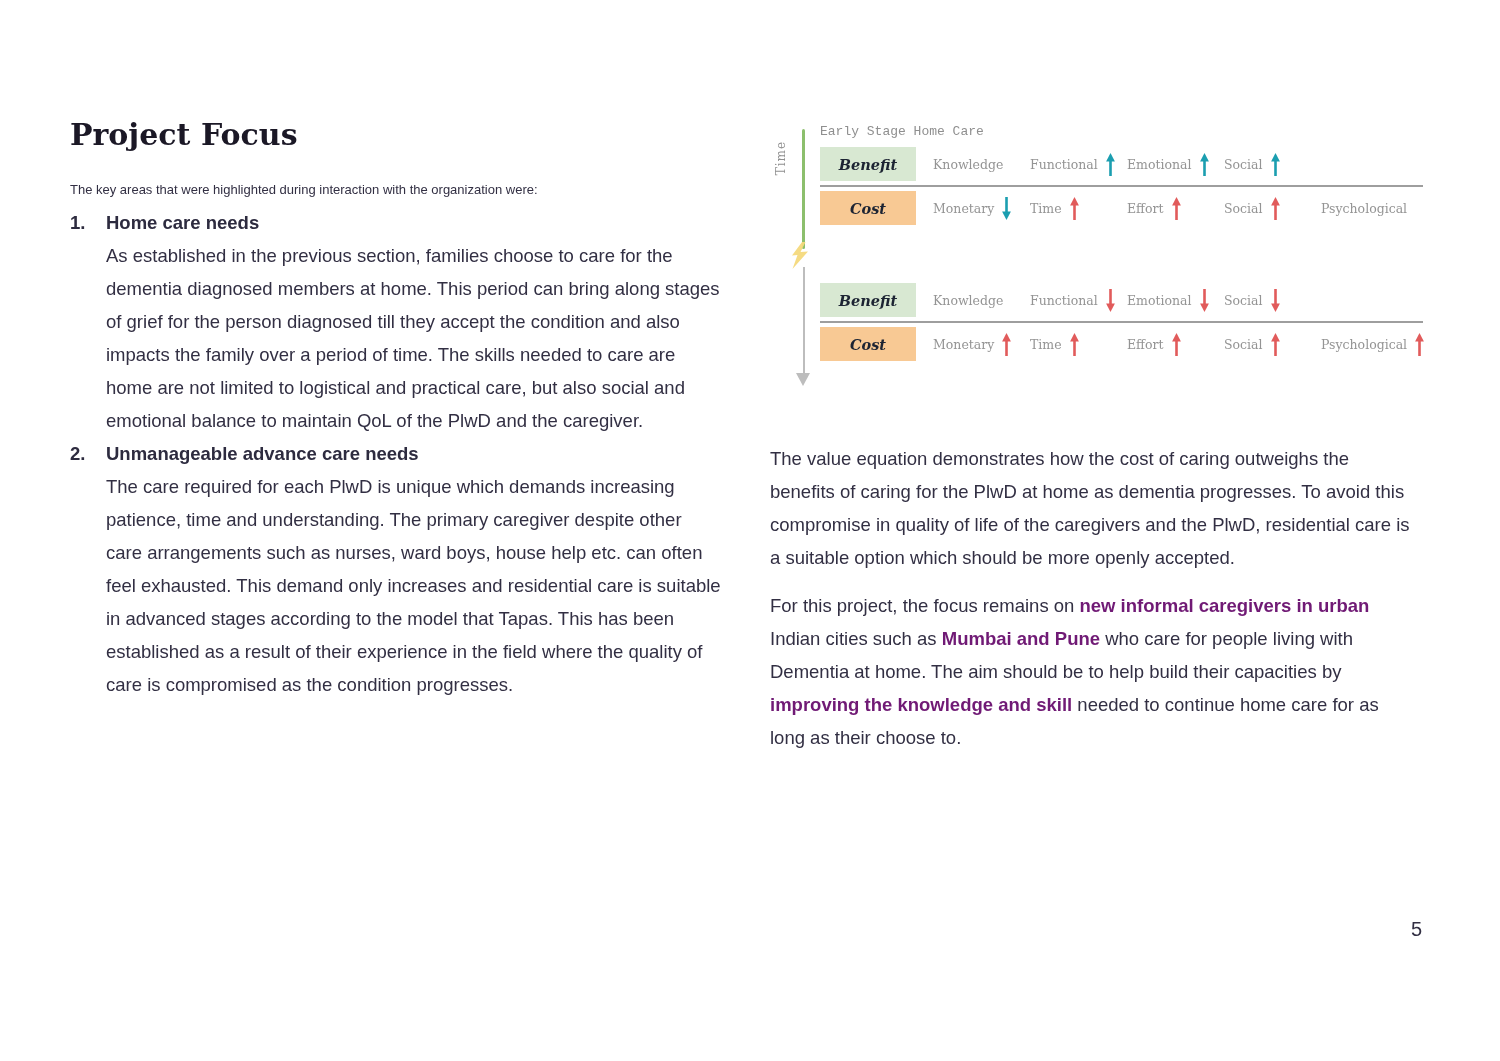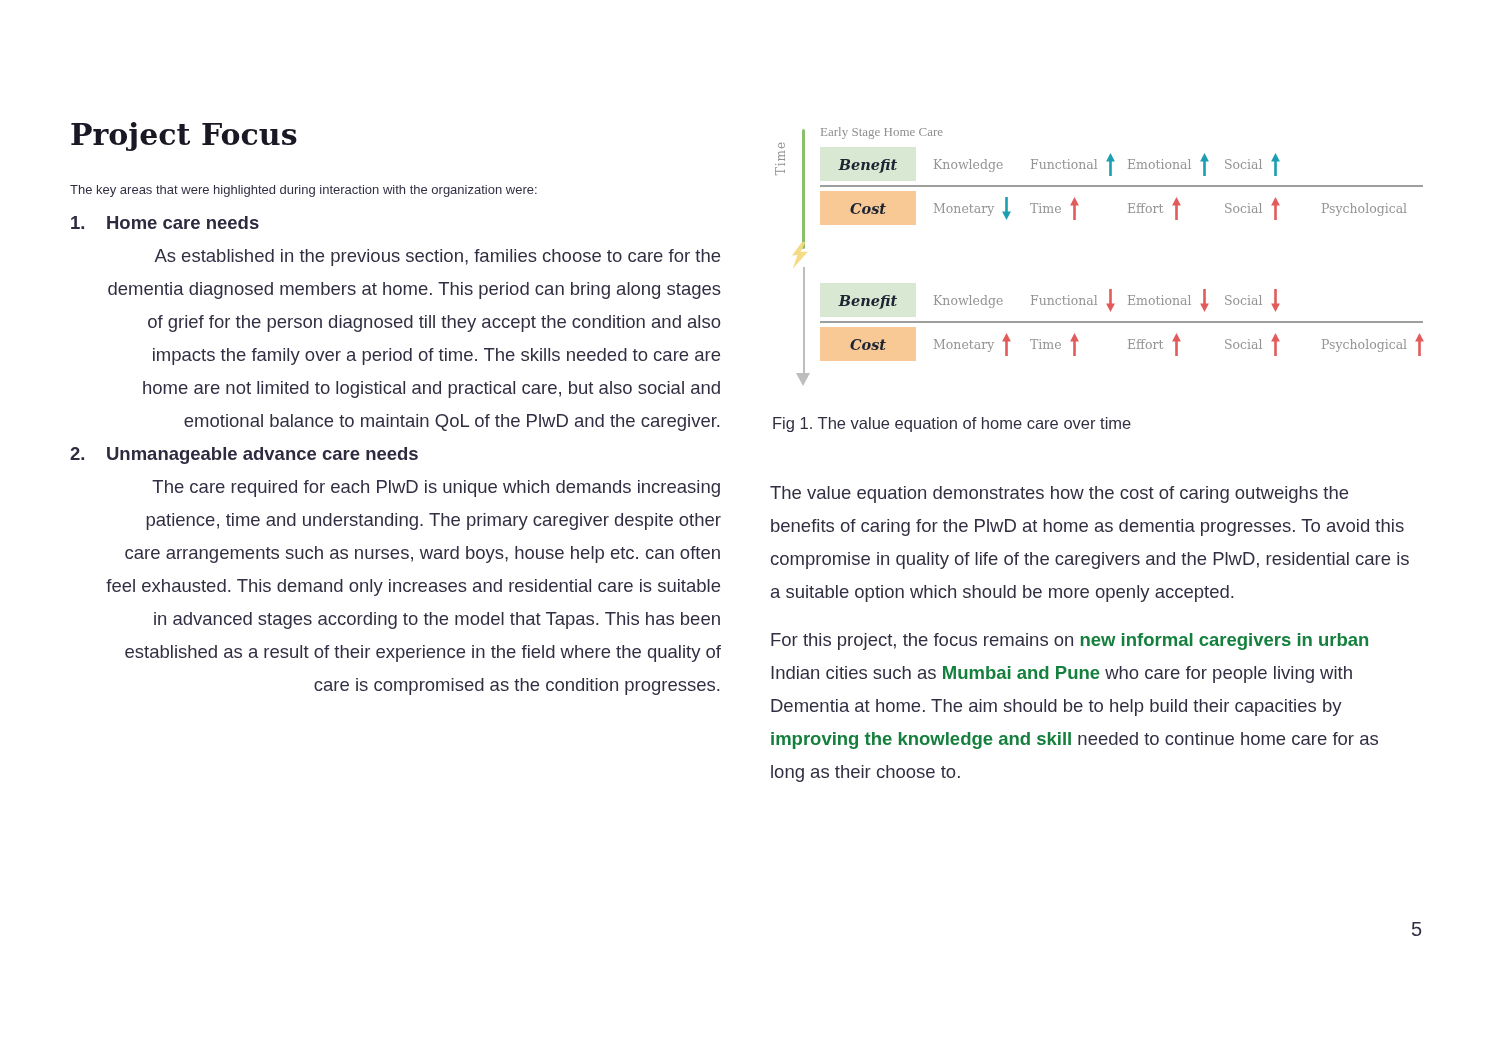--- a/index.html
+++ b/index.html
@@ -21,21 +21,21 @@
     font-size: 30px;
     font-weight: 700;
     color: #1b1826;
     margin: 0 0 18px 0;
     line-height: 40px;
   }
   .intro { font-size: 13px; line-height: 33px; margin: 0; width: 650px; }
   .list-item { margin: 0; }
   .item-head { display: flex; font-weight: 700; font-size: 18.5px; line-height: 33px; color: #2d2b3f; }
   .item-num { width: 36px; flex: none; }
-  .item-body { margin: 0 0 0 36px; font-size: 18.5px; line-height: 33px; width: 615px; text-align: right; }
+  .item-body { margin: 0 0 0 36px; font-size: 18.5px; line-height: 33px; width: 615px; }
 
   
   .right-col { position: absolute; left: 770px; top: 115px; width: 662px; }
   .figure { position: relative; height: 285px; }
 
   .time-label {
     position: absolute; left: 4px; top: 26px;
     writing-mode: vertical-rl; transform: rotate(180deg);
     font-family: "DejaVu Serif", serif;
     font-size: 12px; color: #8f8f8f; letter-spacing: 1px;
@@ -47,21 +47,21 @@
     position: absolute; left: 26px; top: 258px;
     width: 0; height: 0;
     border-left: 7.5px solid transparent; border-right: 7.5px solid transparent;
     border-top: 13px solid #bdbdbd;
   }
 
   .stage { position: absolute; left: 50px; width: 603px; }
   .stage-0 { top: 8px; }
   .stage-1 { top: 168px; }
   .stage-title {
-    font-family: Liberation Serif, serif;
+    font-family: Liberation Mono, monospace;
     font-size: 13px; color: #8f8f8f;
     line-height: 17px; margin-bottom: 7px;
   }
   .frow { display: flex; align-items: center; height: 34px; }
   .fbox {
     width: 96px; height: 34px; flex: none;
     display: flex; align-items: center; justify-content: center;
     font-family: "DejaVu Serif", serif;
     font-style: italic; font-weight: 700;
     font-size: 14.5px; color: #1d2433;
@@ -76,21 +76,21 @@
     font-family: "DejaVu Serif", serif;
     font-size: 12.5px; color: #949494;
   }
   .arr { flex: none; }
   .fdivider { border: none; border-top: 2px solid #9e9e9e; margin: 4px 0; width: 100%; }
 
   .caption { font-size: 16.5px; color: #322f43; margin: 12px 0 0 2px; line-height: 22px; }
   .para { font-size: 18.5px; line-height: 33px; width: 640px; }
   .para-1 { margin: 42px 0 0 0; }
   .para-2 { margin: 15px 0 0 0; }
-  .bold { font-weight: 700; color: #15803d; }
+  .bold { font-weight: 700; color: #701a75; }
 
   .page-num { position: absolute; left: 1411px; top: 918px; font-size: 20px; color: #322f43; }
 </style>
 </head>
 <body>
 
 <div class="page">
 
   <div class="left-col">
     <h1 class="title">Project Focus</h1>
@@ -265,20 +265,19 @@
                   <svg class="arr" width="11" height="25" viewBox="0 0 11 25">
                     <path d="M5.5 24 V7" stroke="#e15b5b" stroke-width="2.6" fill="none"></path>
                     <path d="M1.1 9.5 L5.5 1 L9.9 9.5 Z" fill="#e15b5b"></path>
                   </svg>
                 </div>
               </div>
             </div>
           </div>
         </div>
     </div>
-    <p class="caption">Fig 1. The value equation of home care over time</p>
     <p class="para para-1">The value equation demonstrates how the cost of caring outweighs the benefits of caring for the PlwD at home as dementia progresses. To avoid this compromise in quality of life of the caregivers and the PlwD, residential care is a suitable option which should be more openly accepted.</p>
     <p class="para para-2" id="para2"><span>For this project, the focus remains on </span><span class="bold">new informal caregivers in urban</span><span> Indian cities such as </span><span class="bold">Mumbai and Pune</span><span> who care for people living with Dementia at home. The aim should be to help build their capacities by </span><span class="bold">improving the knowledge and skill</span><span> needed to continue home care for as long as their choose to.</span></p>
   </div>
 
   <div class="page-num">5</div>
 
 </div>
 
 </body></html>

